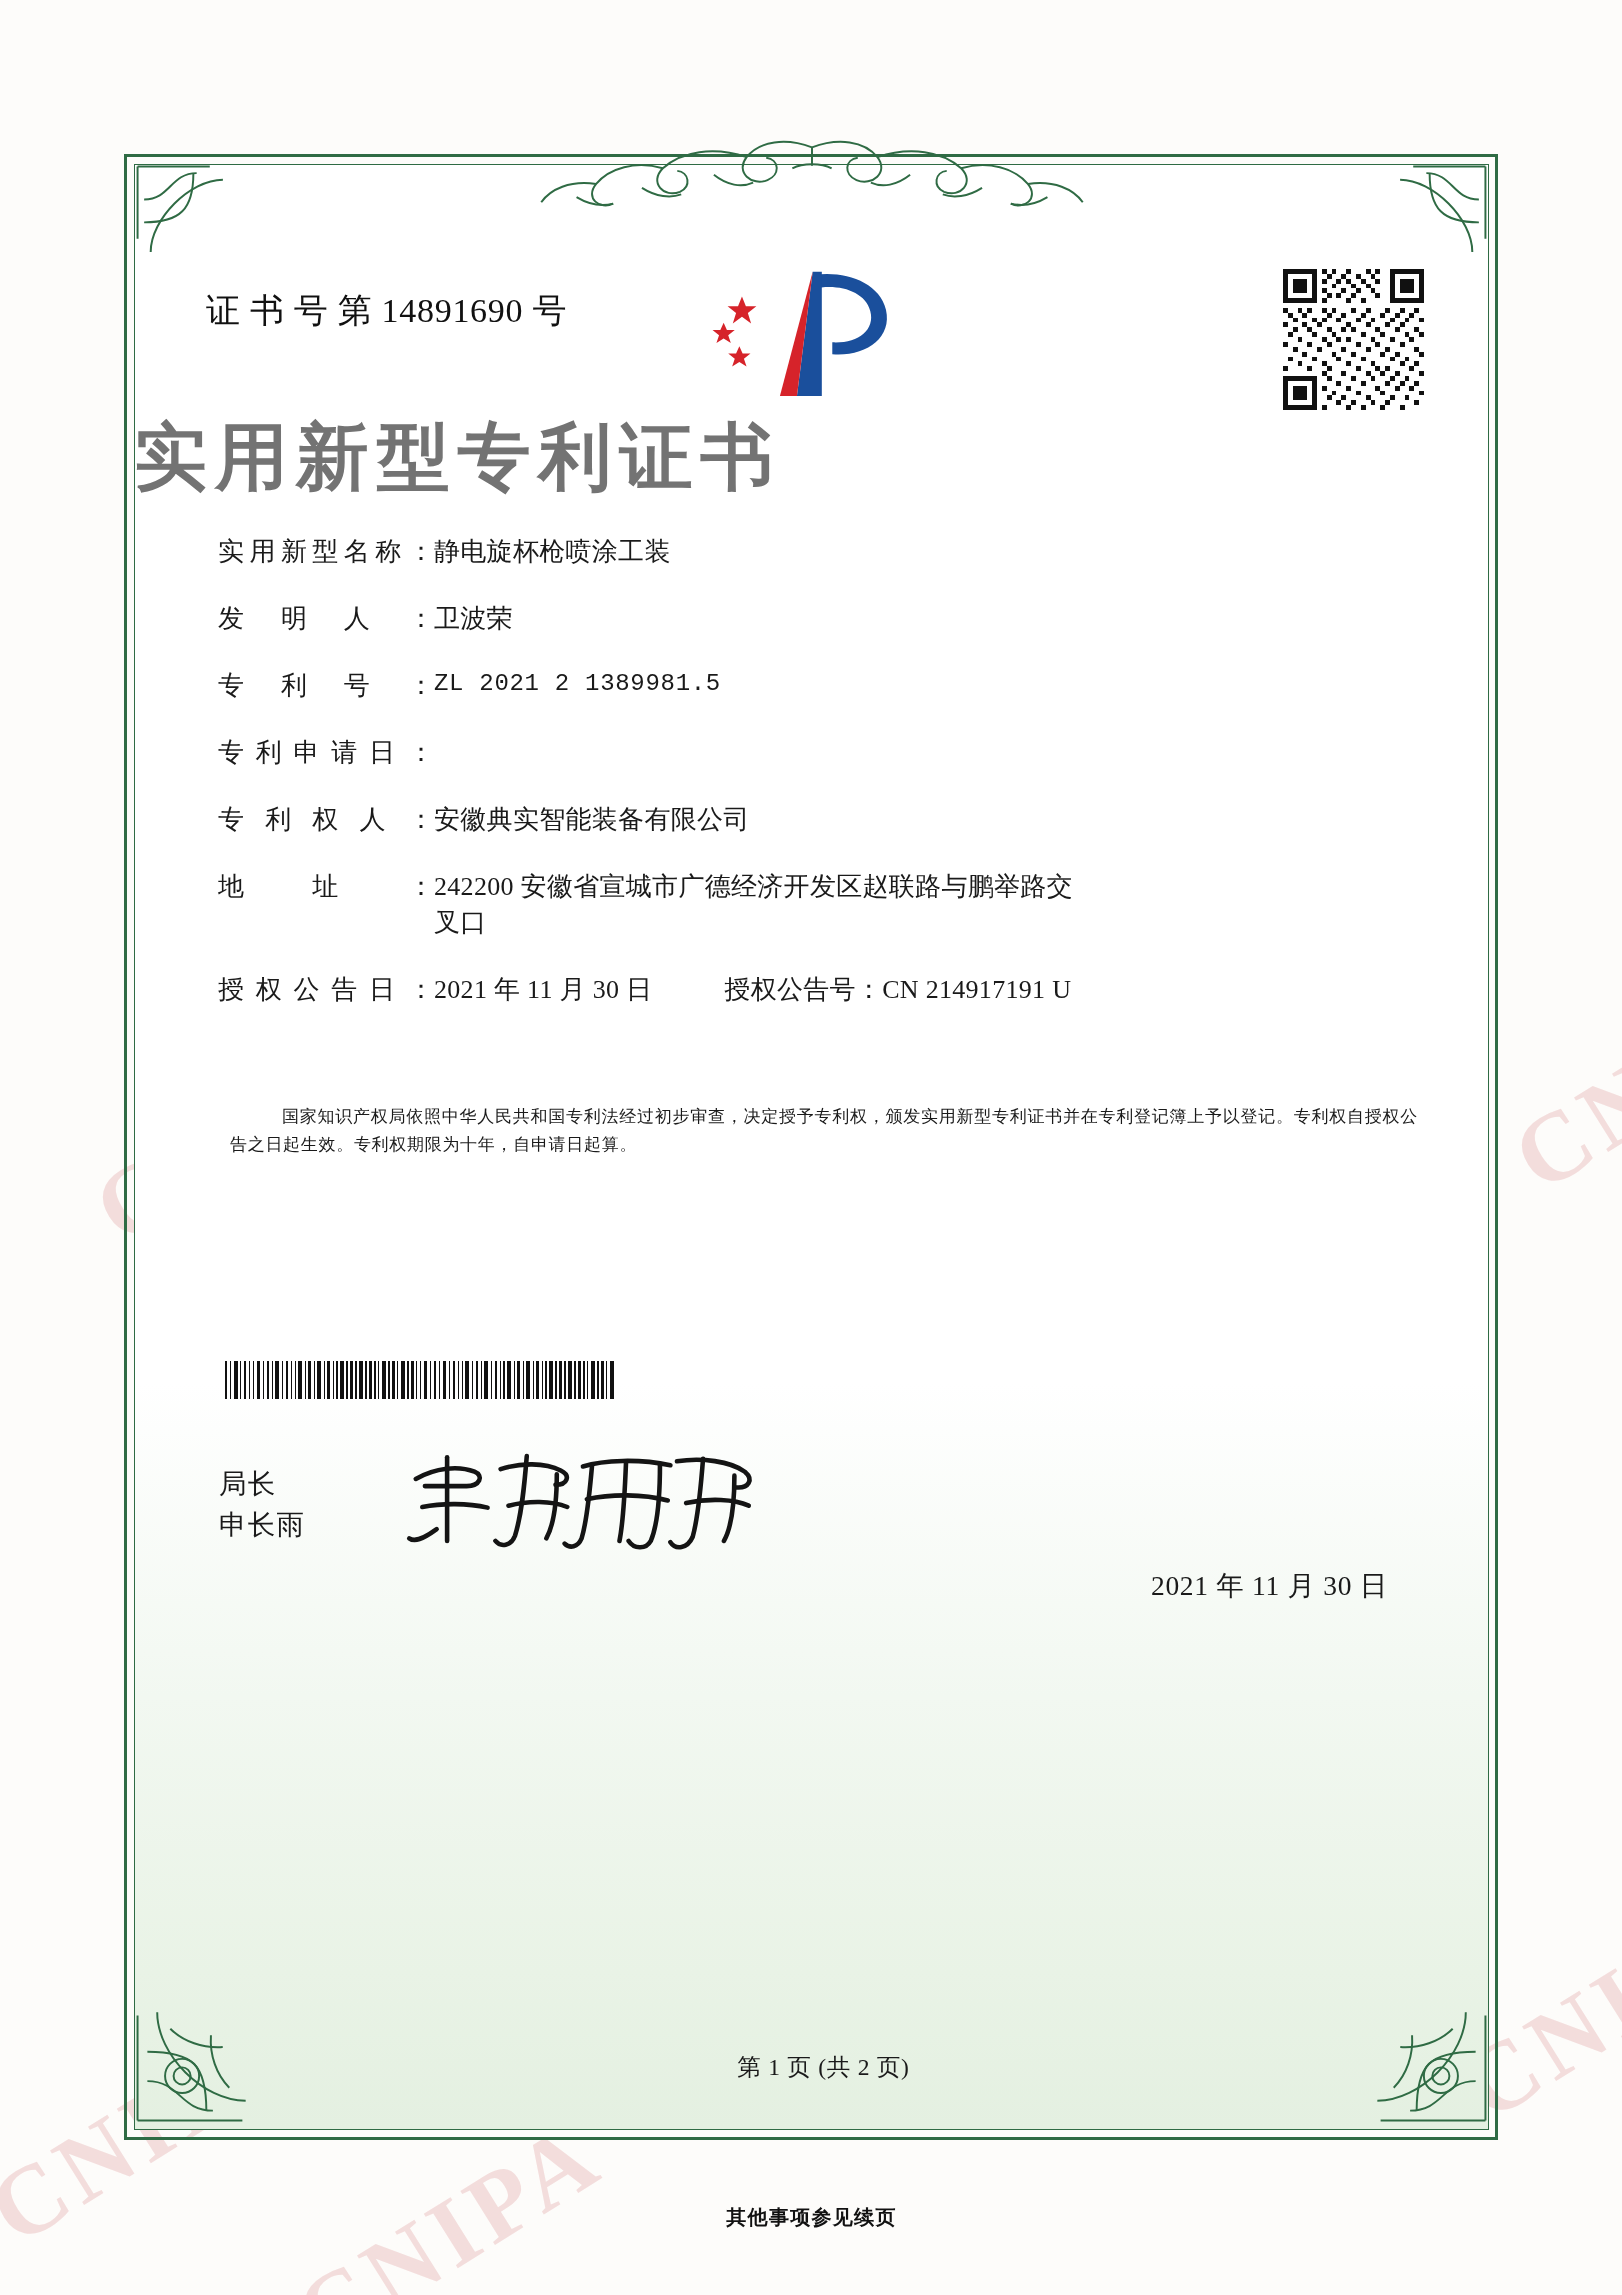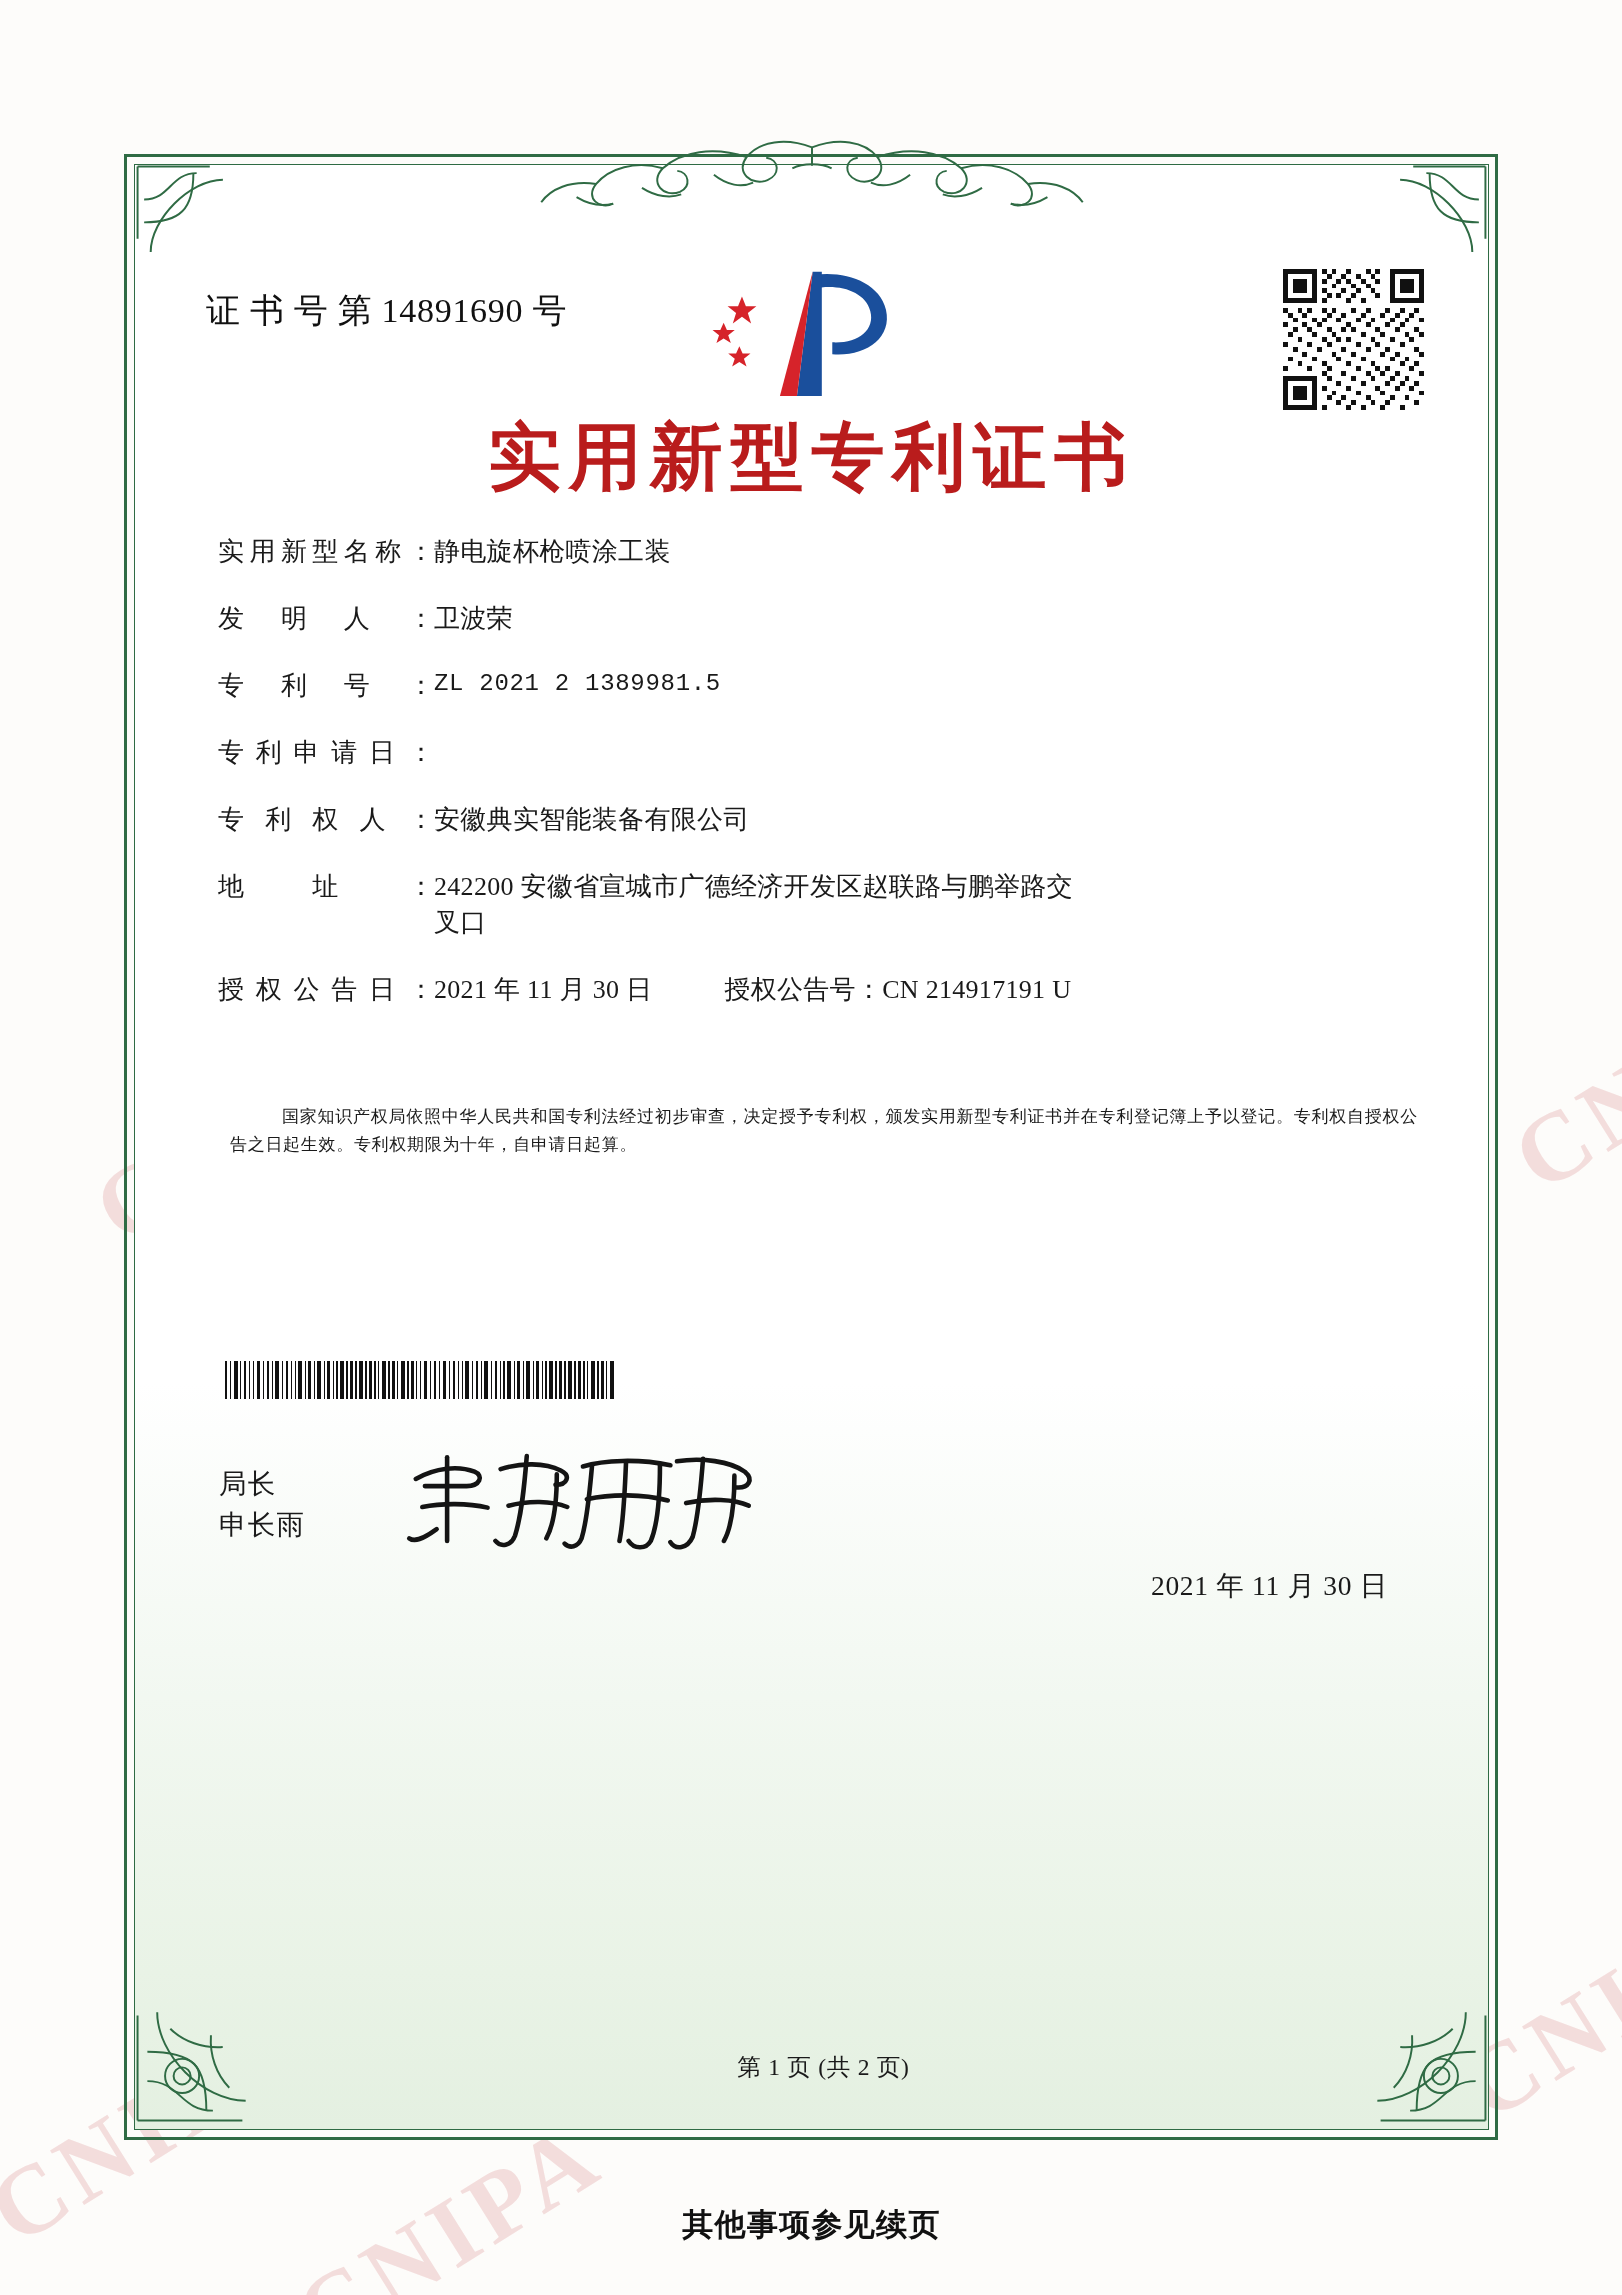--- a/index.html
+++ b/index.html
@@ -112,25 +112,25 @@
     transform: translateX(-50%);
     width: 216px;
     height: 141px;
   }
 
   .cert-title {
     position: absolute;
     left: 0;
     right: 0;
     top: 245px;
-    text-align: center;
+    text-align: left;
     font-size: 73px;
     font-weight: 700;
     letter-spacing: 7.9px;
-    color: #b91c1c;
+    color: #737373;
     font-family: "DejaVu Serif", "Liberation Serif", serif;
   }
 
   
   .fields {
     position: absolute;
     left: 84px;
     top: 370px;
     width: 1197px;
     font-size: 26px;
@@ -226,21 +226,21 @@
     letter-spacing: 0.7px;
     padding-left: 24px;
   }
 
   .footer-note {
     position: absolute;
     left: 0;
     right: 0;
     top: 2204px;
     text-align: center;
-    font-size: 31px;
+    font-size: 20px;
     font-weight: 700;
     letter-spacing: 1.3px;
     color: #111;
   }
 </style>
 </head>
 <body>
 
 <div class="page">
 

